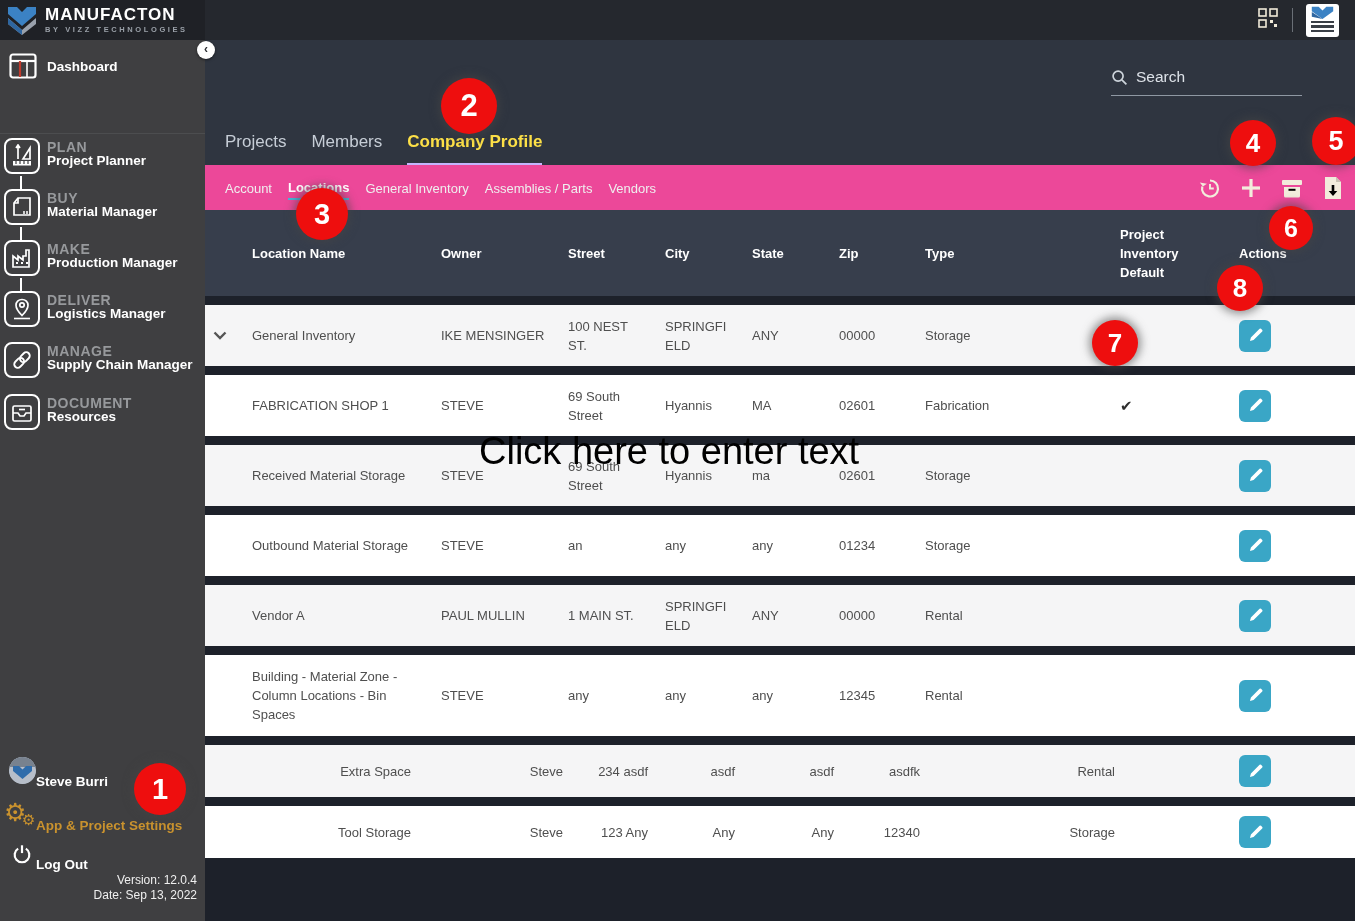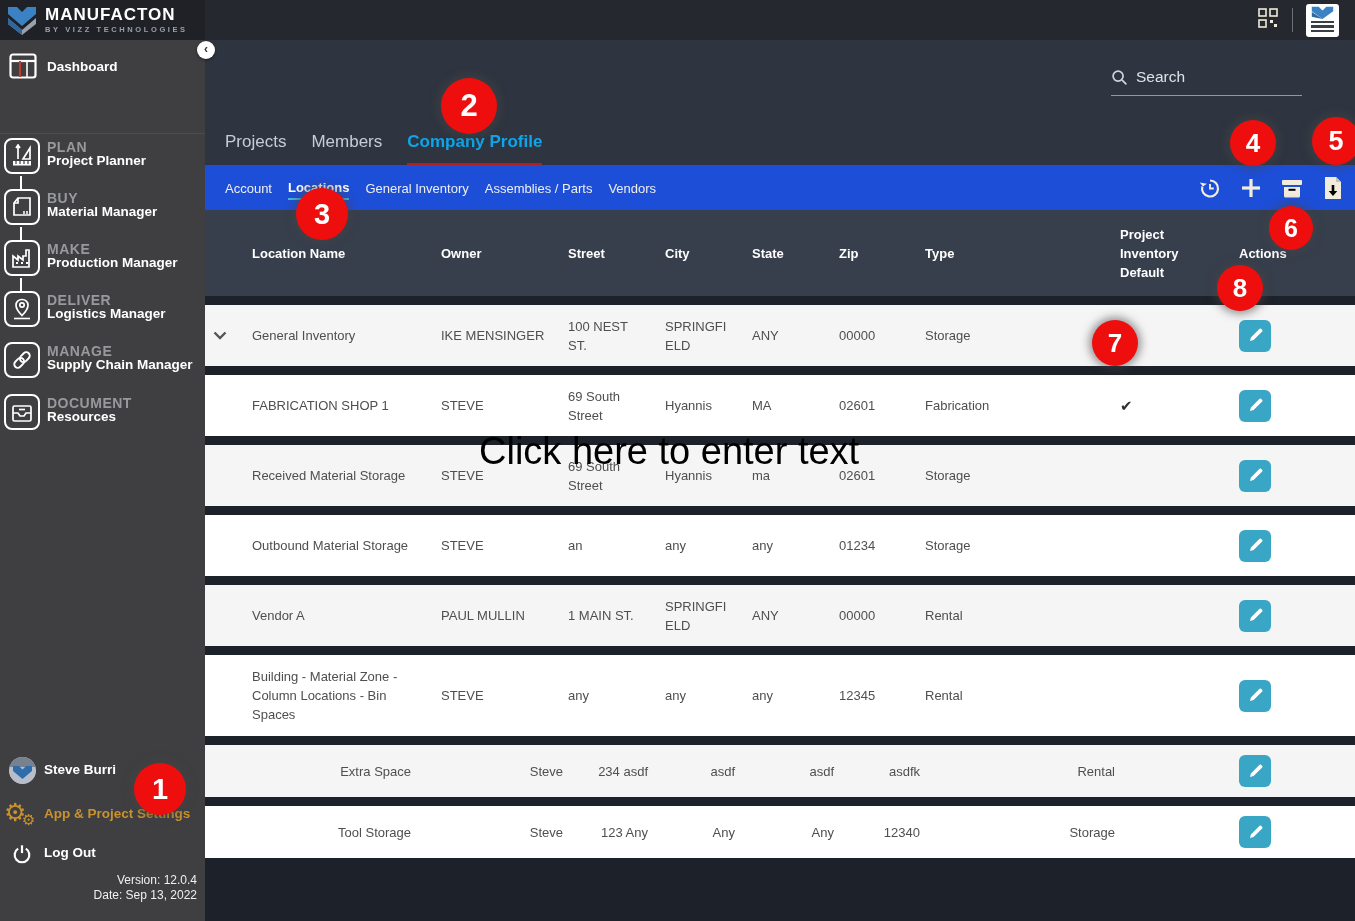--- a/index.html
+++ b/index.html
@@ -27,37 +27,37 @@
   .side-icon-box { position:absolute; left:4px; top:0; width:36px; height:36px; border:2px solid #fff; border-radius:8px;
                    display:flex; align-items:center; justify-content:center; }
   .side-cat { position:absolute; left:47px; top:1px; color:#97999c; font-size:14px; font-weight:bold; letter-spacing:.5px; }
   .side-label { position:absolute; left:47px; top:15px; color:#fff; font-size:13.5px; font-weight:bold; }
   .side-label.solo { top:8px; }
   .connector { position:absolute; left:20px; width:2px; background:#fff; }
   .side-divider { position:absolute; left:0; top:93px; width:205px; height:1px; background:#4c4d4f; }
   .collapse-btn { position:absolute; left:197px; top:41px; width:18px; height:18px; border-radius:50%;
                   background:#fff; color:#2b2e33; font-size:12px; font-weight:bold; text-align:center;
                   line-height:17px; z-index:9; cursor:pointer; box-shadow:0 1px 3px rgba(0,0,0,.5); }
-  .side-bottom-label { color:#fff; font-size:13.5px; font-weight:bold; position:absolute; left:44px; }
+  .side-bottom-label { color:#fff; font-size:13.5px; font-weight:bold; position:absolute; left:36px;margin-top:12px; }
   .gold { color:#c9922e !important; }
   .version-block { position:absolute; right:8px; bottom:18px; text-align:right; color:#efefef; font-size:12px; line-height:15px; }
   .avatar { position:absolute; left:9px; top:-5px; width:27px; height:27px; border-radius:50%; background:#a9b1bc; overflow:hidden; }
   .gears { position:absolute; left:4px; top:-8px; color:#c9922e; }
   .gears .g1 { font-size:25px; } .gears .g2 { font-size:15px; position:absolute; left:18px; top:13px; }
 
   
   .main { position:absolute; left:205px; top:40px; width:1150px; height:881px; background:#1d212a; }
   .content-header { position:relative; width:1150px; height:125px; background:#2f3540; }
   .search { position:absolute; top:28px; right:53px; width:191px; border-bottom:1px solid #8f98a3;
             padding-bottom:9px; display:flex; align-items:center; gap:8px; color:#dde2e8; font-size:15.5px; cursor:text; }
   .tabs { position:absolute; left:20px; bottom:0; display:flex; gap:25px; }
   .tab { color:#c6cdd6; font-size:17px; padding-bottom:11px; cursor:pointer; }
-  .tab.active { color:#0ea5e9; font-weight:bold; border-bottom:2px solid #b91c1c; }
-
-  .subtab-bar { position:relative; width:1150px; height:45px; background:#1d4ed8; }
+  .tab.active { color:#fde047; font-weight:bold; border-bottom:2px solid #c4b5fd; }
+
+  .subtab-bar { position:relative; width:1150px; height:45px; background:#ec4899; }
   .subtabs { position:absolute; left:20px; top:0; height:45px; display:flex; gap:16px; align-items:center; }
   .subtab { color:#efefef; font-size:13px; padding:4px 0 3px; cursor:pointer; }
   .subtab.active { color:#fff; font-weight:bold; border-bottom:2px solid #45b6d8; }
   .toolbar { position:absolute; right:10px; top:0; height:45px; display:flex; align-items:center; gap:17px; }
   .tool-btn { width:24px; height:26px; display:flex; align-items:center; justify-content:center; cursor:pointer; }
 
   
   .theader { width:1150px; height:86px; background:#373e4c; display:flex; align-items:center; color:#fff;
              font-size:13px; font-weight:bold; }
   .trow { width:1150px; display:flex; align-items:center; color:#4f4f4f; font-size:13px; margin-top:9px; background:#fff; }

